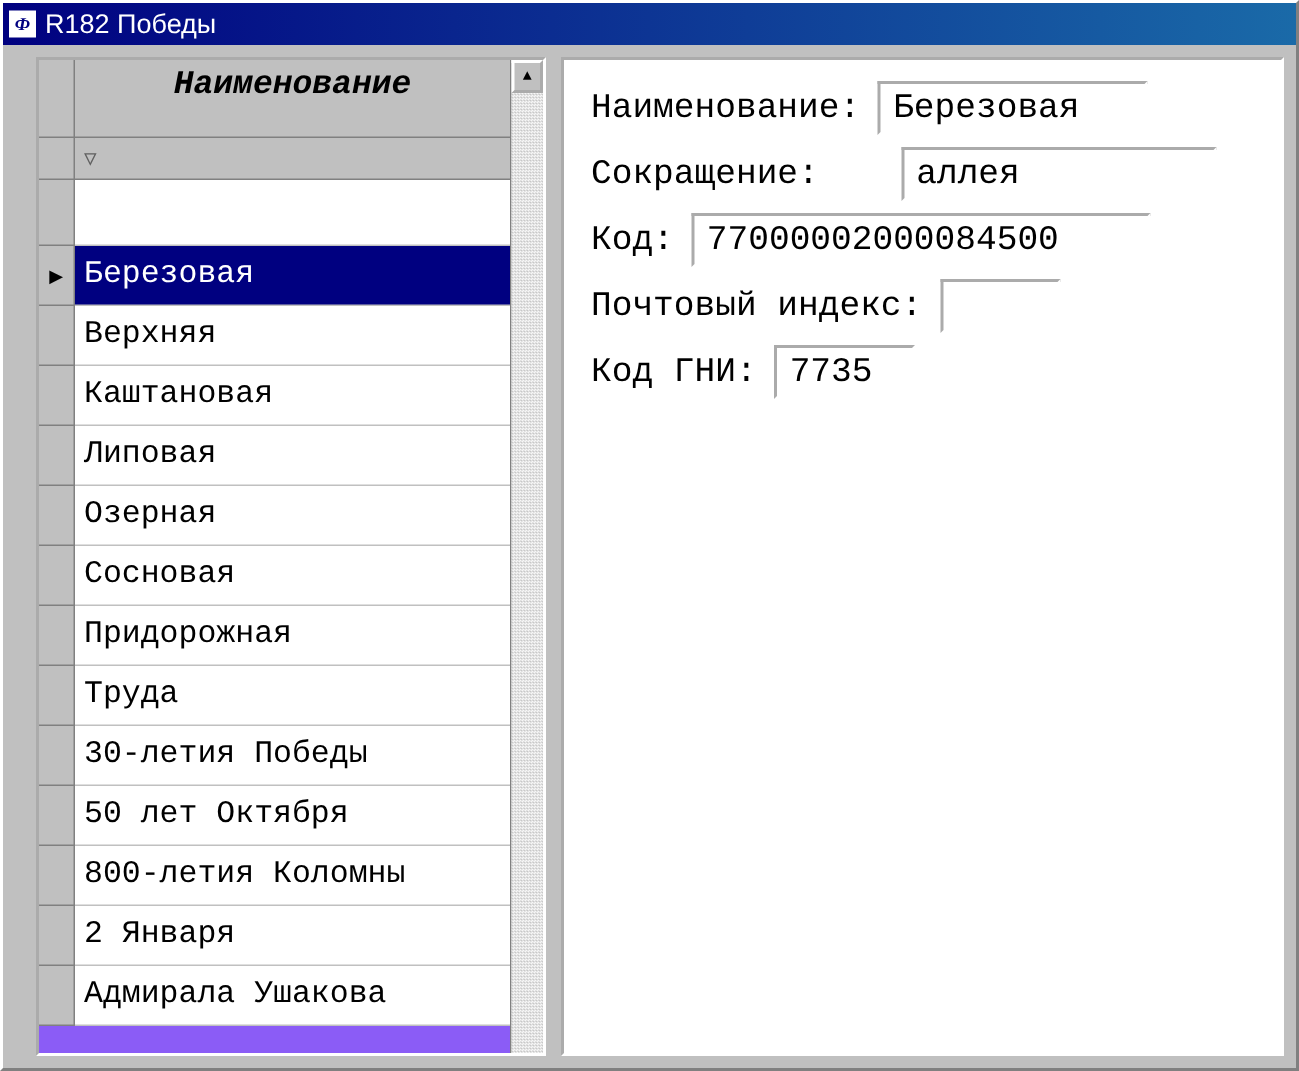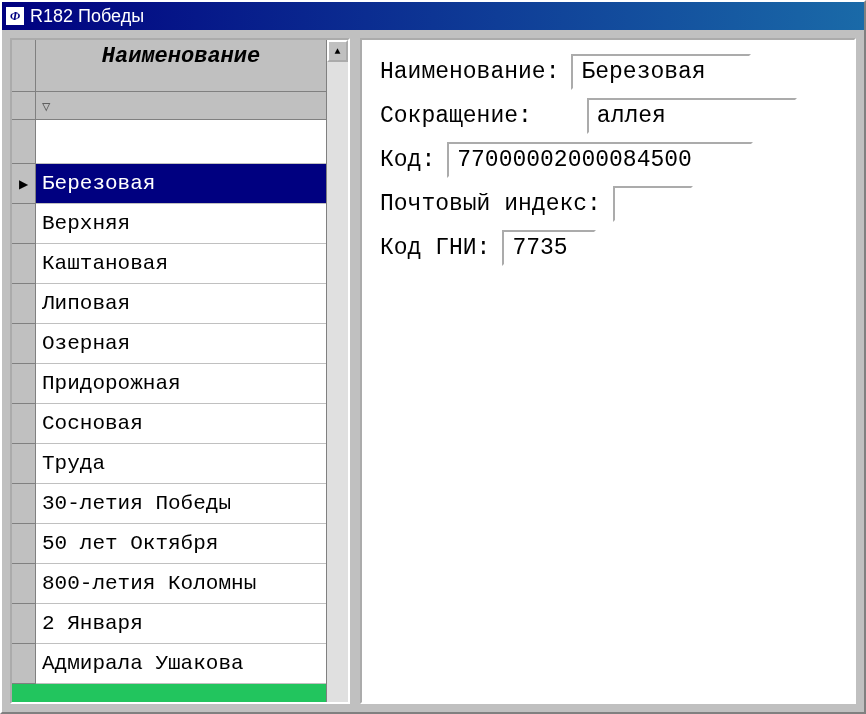--- a/index.html
+++ b/index.html
@@ -48,21 +48,22 @@
     .content {
       flex: 1;
       display: flex;
       padding: 8px;
       gap: 10px;
     }
     .left-panel {
       width: 340px;
       display: flex;
       border: 2px inset #fff;
-      background: #22c55e;
+      background: #8b5cf6;
+      margin-left: 14px;
     }
     .grid-area {
       flex: 1;
       display: flex;
       flex-direction: column;
     }
     .grid-header {
       display: flex;
       height: 52px;
     }
@@ -253,25 +254,25 @@
         <div class="grid-row">
           <div class="row-indicator"></div>
           <div class="row-cell">Липовая</div>
         </div>
         <div class="grid-row">
           <div class="row-indicator"></div>
           <div class="row-cell">Озерная</div>
         </div>
         <div class="grid-row">
           <div class="row-indicator"></div>
+          <div class="row-cell">Сосновая</div>
+        </div>
+        <div class="grid-row">
+          <div class="row-indicator"></div>
           <div class="row-cell">Придорожная</div>
-        </div>
-        <div class="grid-row">
-          <div class="row-indicator"></div>
-          <div class="row-cell">Сосновая</div>
         </div>
         <div class="grid-row">
           <div class="row-indicator"></div>
           <div class="row-cell">Труда</div>
         </div>
         <div class="grid-row">
           <div class="row-indicator"></div>
           <div class="row-cell">30-летия Победы</div>
         </div>
         <div class="grid-row">

